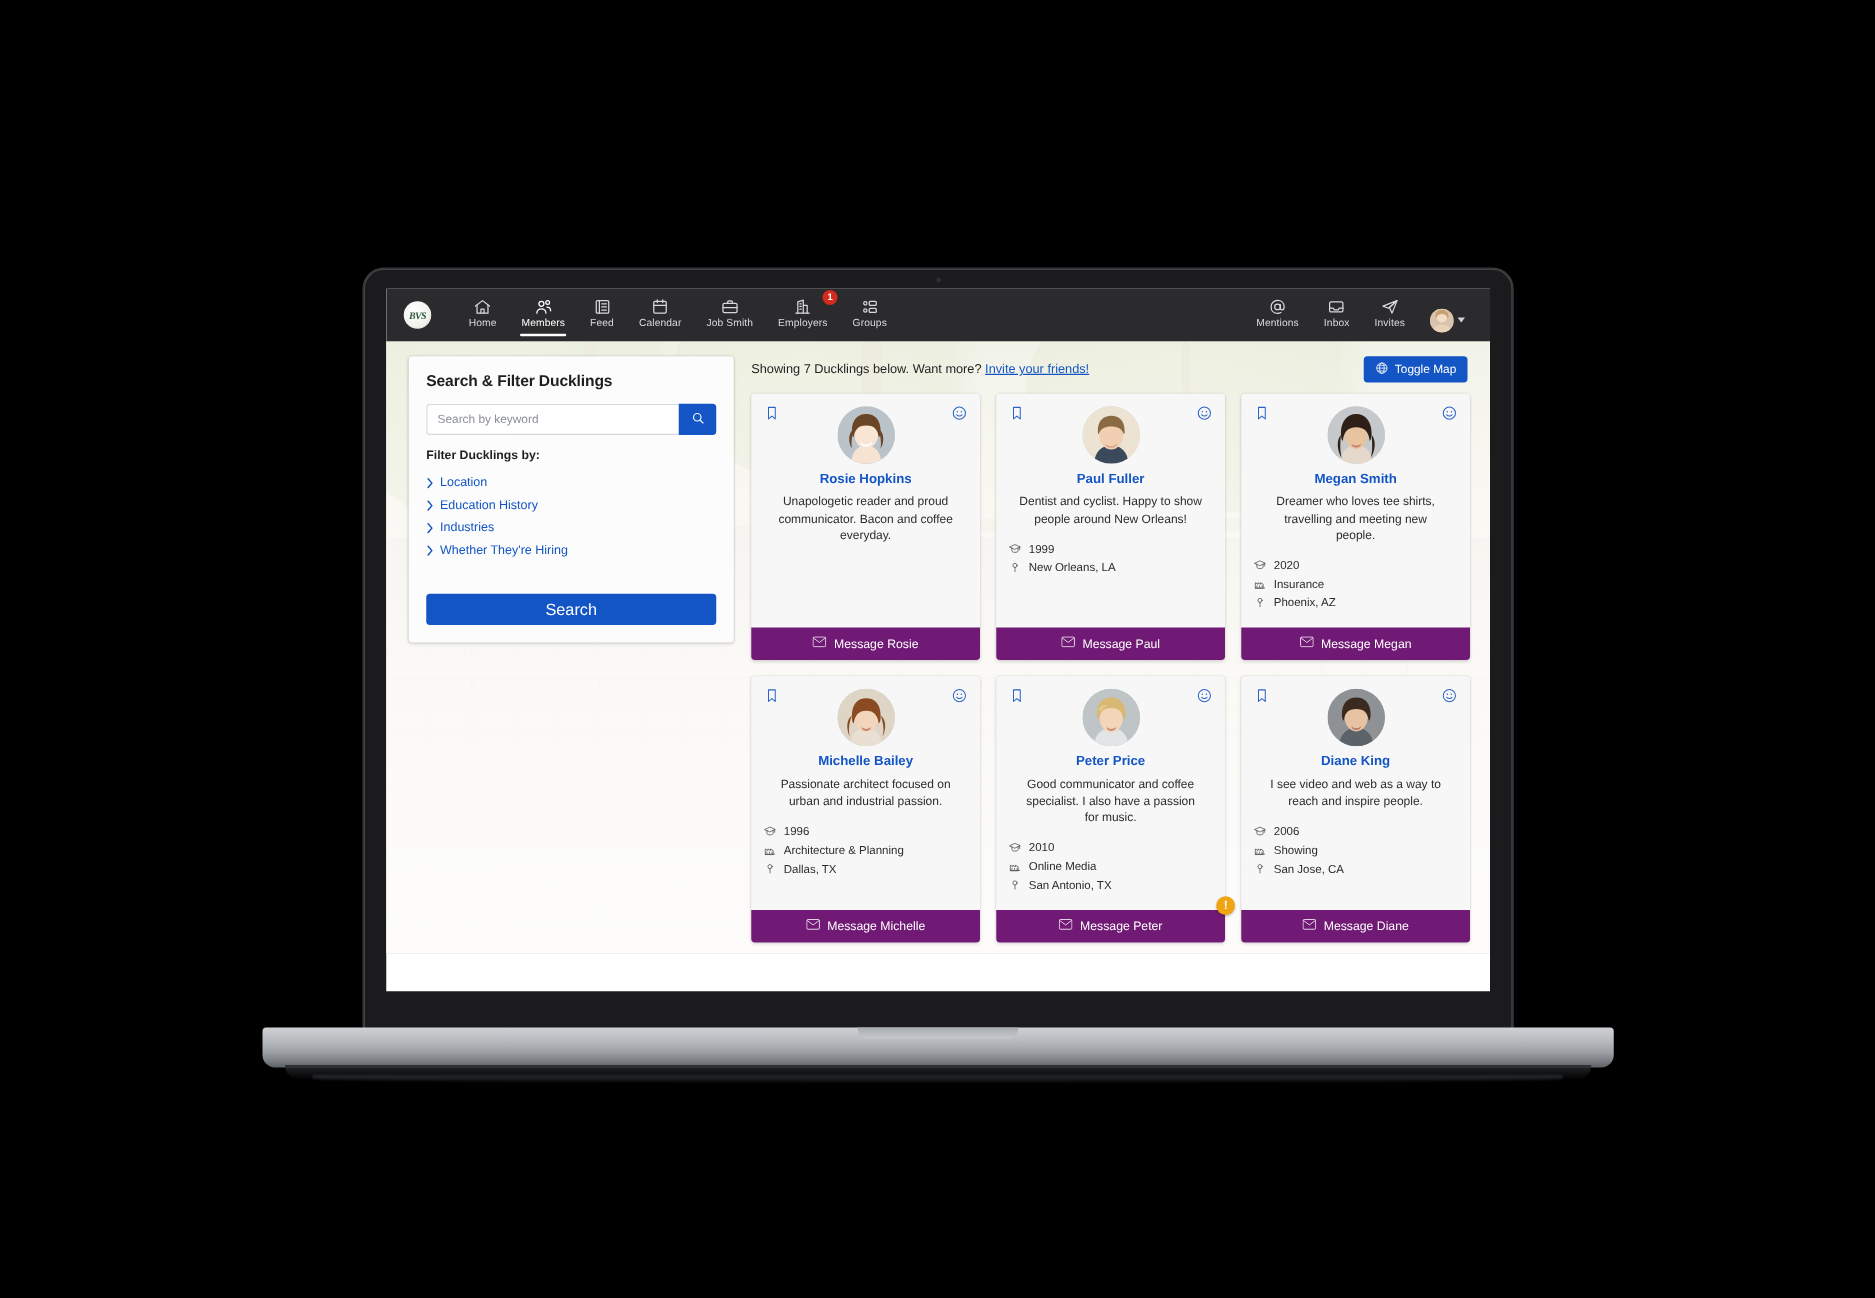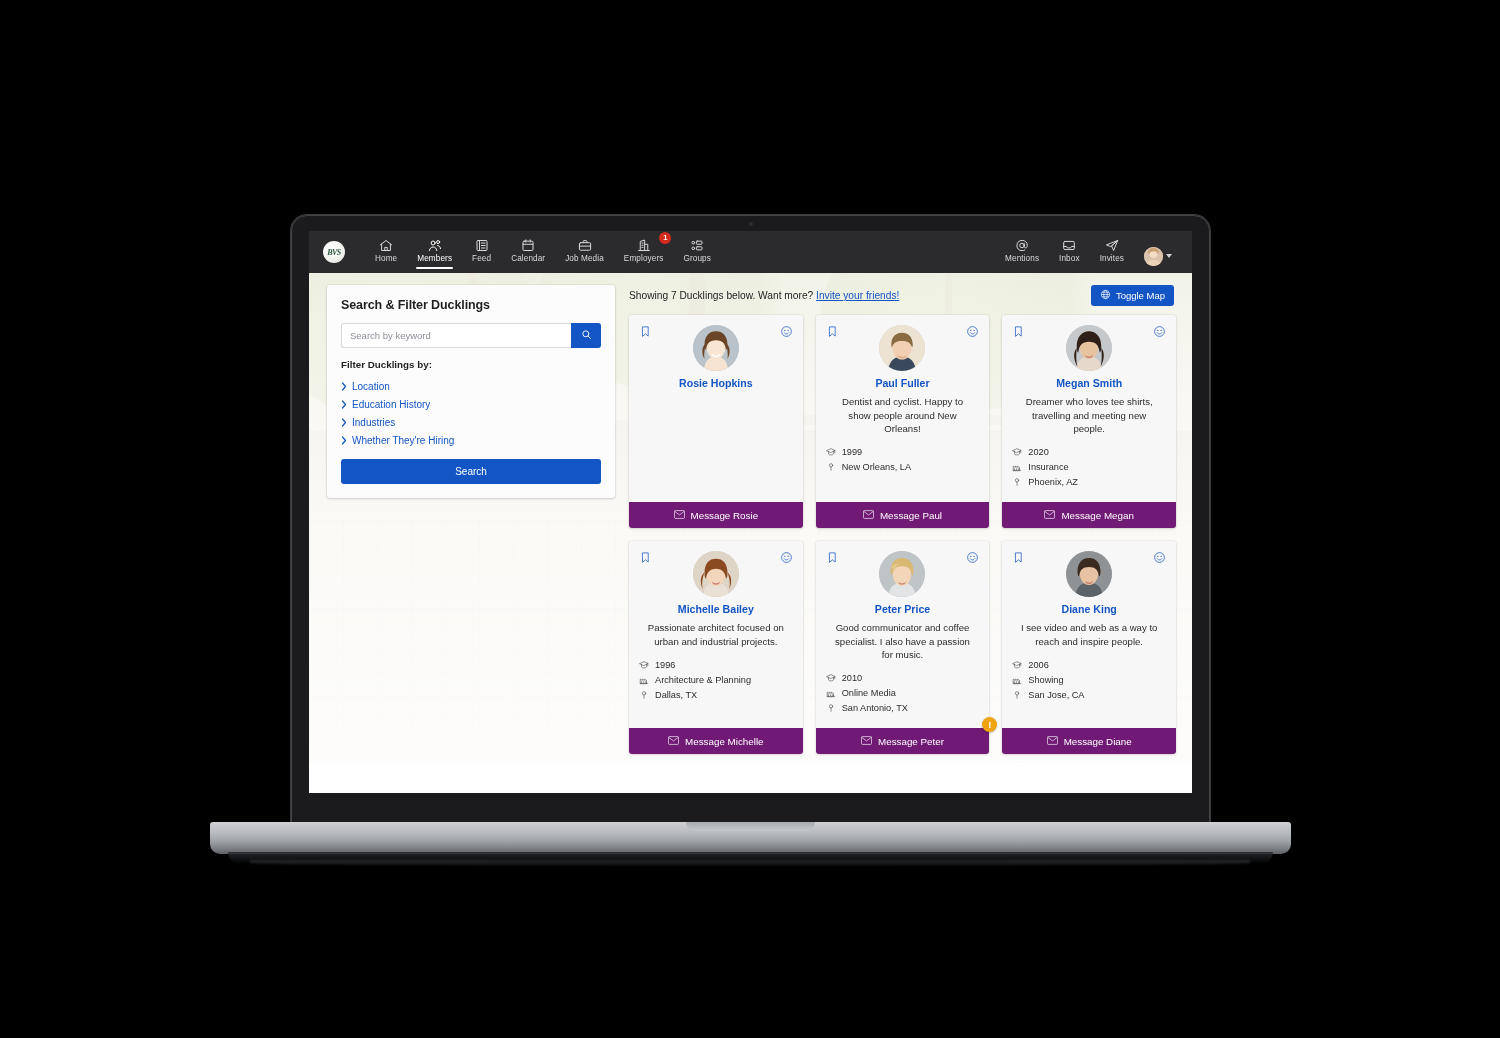--- a/index.html
+++ b/index.html
@@ -134,21 +134,21 @@
   }
   .bg-wash {
     position:absolute; inset:0;
     background: linear-gradient(180deg, rgba(255,255,255,.62) 0%, rgba(255,255,255,.80) 55%, rgba(255,255,255,.88) 100%);
   }
 
   .page-inner { position:relative; display:flex; padding:12px 16px 0 18px; gap:14px; height:100%; z-index:2; }
 
   
   .filter-panel {
-    width:288px; flex:none; background:#fcfcfc;
+    width:260px; flex:none; background:#fcfcfc;
     border-radius:3px; padding:13px 14px 14px;
     box-shadow:0 1px 3px rgba(0,0,0,.14), 0 0 0 1px rgba(0,0,0,.04);
     height:fit-content;
   }
   .filter-title { font-size:12.5px; font-weight:bold; color:#1f1f1f; margin-bottom:11px; letter-spacing:-.1px; }
   .search-row { display:flex; margin-bottom:11px;align-items:flex-end; }
   .search-input {
     flex:1; height:25px; border:1px solid #d6d8dc; border-right:none;
     border-radius:3px 0 0 3px; padding:0 8px; font-size:9.5px; color:#333;
     font-family:"Liberation Sans", sans-serif; background:#fff; outline:none;
@@ -160,22 +160,22 @@
   }
   .search-btn svg { width:11px; height:11px; stroke:#fff; fill:none; stroke-width:2; }
   .filter-sub { font-size:9.8px; font-weight:bold; color:#1f1f1f; margin-bottom:7px; }
   .filter-link {
     display:flex; align-items:center; gap:5px; color:#1355c4;
     font-size:10px; padding:3.5px 0; cursor:pointer; text-decoration:none;
   }
   .chev { width:6px; height:9px; flex:none; }
   .chev svg { width:100%; height:100%; stroke:#1355c4; fill:none; stroke-width:2.4; }
   .filter-submit {
-    width:100%; height:25px; margin-top:10px; border:none; border-radius:3px;
-    background:#1355c4; color:#fff; font-size:10px; cursor:pointer;
+    width:100%; height:25px; margin-top:26px; border:none; border-radius:3px;
+    background:#1355c4; color:#fff; font-size:13px; cursor:pointer;
     font-family:"Liberation Sans", sans-serif;
   }
 
   
   .results { flex:1; min-width:0; display:flex; flex-direction:column; }
   .results-head {
     display:flex; align-items:center; justify-content:space-between;
     margin-bottom:9px; padding-right:2px;
   }
   .results-count { font-size:10.2px; color:#232323; }
@@ -297,21 +297,21 @@
           </div>
 
           <div class="nav-item">
             <span class="nav-icon">
               <svg viewBox="0 0 24 24" fill="none" stroke="currentColor" stroke-width="1.6" stroke-linecap="round" stroke-linejoin="round">
                   <rect x="3" y="7.5" width="18" height="12" rx="1.8"></rect>
                   <path d="M9 7.5V5.6c0-.8.6-1.4 1.4-1.4h3.2c.8 0 1.4.6 1.4 1.4v1.9"></path>
                   <line x1="3" y1="13" x2="21" y2="13"></line>
                 </svg>
             </span>
-            <span class="nav-label">Job Media</span>
+            <span class="nav-label">Job Smith</span>
           </div>
 
           <div class="nav-item">
             <span class="nav-icon">
               <svg viewBox="0 0 24 24" fill="none" stroke="currentColor" stroke-width="1.6" stroke-linecap="round" stroke-linejoin="round">
                   <path d="M6 20V5.5l7-2.2V20"></path>
                   <path d="M13 10h5v10"></path>
                   <line x1="3.5" y1="20" x2="20.5" y2="20"></line>
                   <line x1="8.6" y1="8" x2="10.4" y2="8"></line>
                   <line x1="8.6" y1="11.5" x2="10.4" y2="11.5"></line>
@@ -491,20 +491,21 @@
                         <rect width="60" height="60" fill="#b9c3c9"></rect>
                         <path d="M14 60c1-13 7-19 16-19s15 6 16 19z" fill="#f6e3d2"></path>
                         <ellipse cx="30" cy="29" rx="12.5" ry="15" fill="#f9e5d3"></ellipse>
                         <path d="M15 26c0-12 6-18 15-18s15 6 15 18c0 4-1 6-2 6-1-7-4-12-13-12s-12 5-13 12c-1 0-2-2-2-6z" fill="#6b4527"></path>
                         <path d="M17 24c-2 8-3 14-2 20-4-6-4-17 2-20z" fill="#6b4527"></path>
                         <path d="M43 24c2 8 3 14 2 20 4-6 4-17-2-20z" fill="#6b4527"></path>
                         <path d="M24 37c2 2 4 3 6 3s4-1 6-3c0 3-2.5 5-6 5s-6-2-6-5z" fill="#fff"></path>
                       </svg>
                   </span>
                   <div class="card-name">Rosie Hopkins</div>
+                  <div class="card-bio">Unapologetic reader and proud communicator. Bacon and coffee everyday.</div>
                 </div>
                 <div class="card-action">
                   <span><svg viewBox="0 0 24 19">
                         <rect x="1" y="1" width="22" height="17" rx="2"></rect>
                         <path d="M1.5 2.5L12 10.5 22.5 2.5"></path>
                       </svg></span>
                   <span>Message Rosie</span>
                 </div>
               </div>
 
@@ -640,21 +641,21 @@
                         <rect width="60" height="60" fill="#ded5c6"></rect>
                         <path d="M13 60c1-13 7-19 17-19s16 6 17 19z" fill="#e9dfd2"></path>
                         <ellipse cx="30" cy="31" rx="12" ry="14.5" fill="#f2d5bb"></ellipse>
                         <path d="M15 29c0-13 6-19 15-19s15 6 15 19c0 5-1 7-2 7-1-8-5-13-13-13s-12 5-13 13c-1 0-2-2-2-7z" fill="#8a4a22"></path>
                         <path d="M15 28c-3 8-4 16-2 22-4-7-4-18 2-22z" fill="#8a4a22"></path>
                         <path d="M45 28c3 8 4 16 2 22 4-7 4-18-2-22z" fill="#8a4a22"></path>
                         <path d="M25 40c1.6 1.4 3.2 2 5 2s3.4-.6 5-2c0 2.4-2 4-5 4s-5-1.6-5-4z" fill="#c8806e"></path>
                       </svg>
                   </span>
                   <div class="card-name">Michelle Bailey</div>
-                  <div class="card-bio">Passionate architect focused on urban and industrial projects.</div>
+                  <div class="card-bio">Passionate architect focused on urban and industrial passion.</div>
                 </div>
                 <div class="card-meta">
                   <div class="meta-row">
                     <span class="meta-icon"><svg viewBox="0 0 24 24" stroke-linecap="round" stroke-linejoin="round">
                           <path d="M2 8.5L12 4l10 4.5L12 13z"></path>
                           <path d="M6 10.5V16c0 1.7 2.7 3 6 3s6-1.3 6-3v-5.5"></path>
                           <line x1="21" y1="9" x2="21" y2="14"></line>
                         </svg></span>
                     <span>1996</span>
                   </div>

